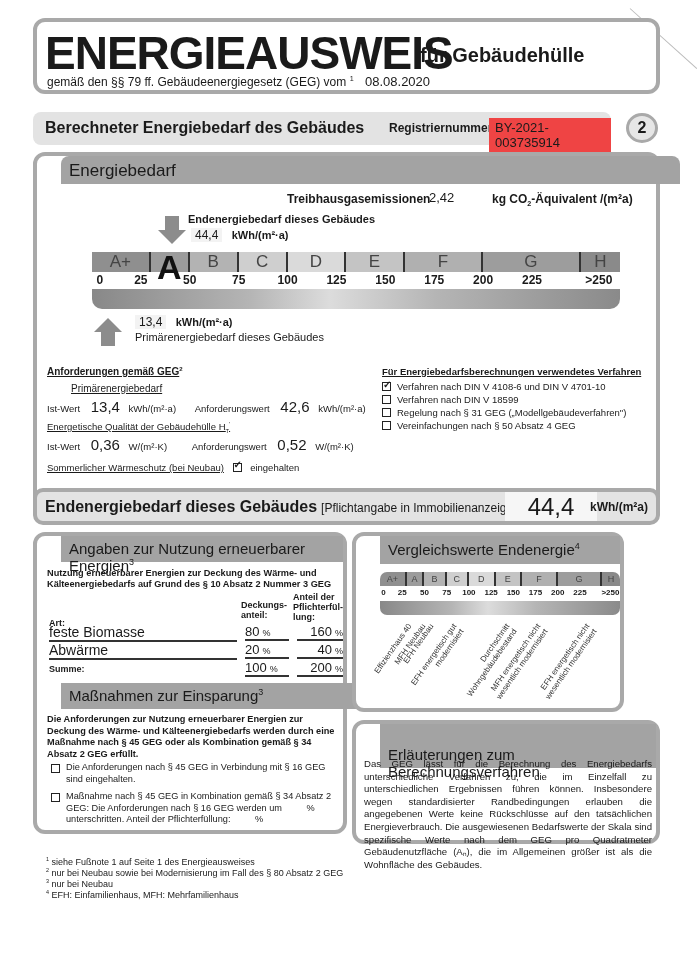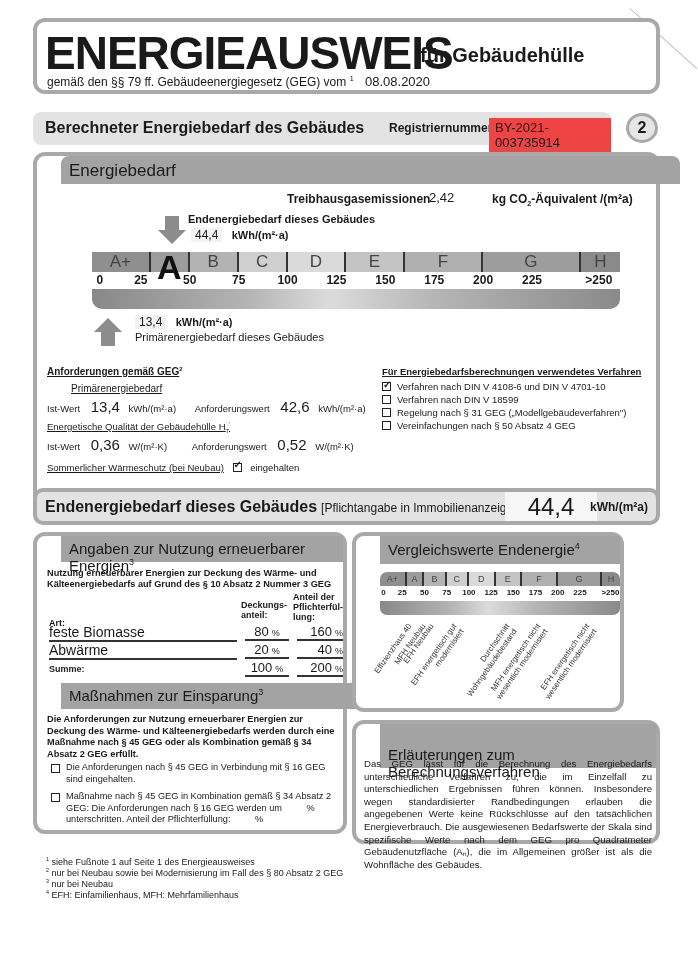--- a/index.html
+++ b/index.html
@@ -47,21 +47,21 @@
   #ee .t .small { font-weight: normal; font-size: 12px; margin-left: 4px; }
   #ee .val { position: absolute; left: 468px; top: 0; width: 92px; height: 29px; background: #f6f6f6; font-size: 24px; text-align: center; line-height: 30px; }
   #ee .unit { position: absolute; right: 8px; top: 8px; font-size: 12px; font-weight: bold; }
 
   
   #ren { left: 33px; top: 532px; width: 314px; height: 302px; }
   #ren .panel-head { height: 26px; font-size: 15px; padding: 4px 8px; }
   .rtab { position: absolute; font-size: 9px; }
   .rrow { position: absolute; left: 12px; width: 288px; height: 18px; }
   .rrow .art { position: absolute; left: 0; top: 0; width: 188px; border-bottom: 2px solid #333; font-size: 14px; }
-  .rrow .d { position: absolute; left: 196px; top: 0; width: 44px; border-bottom: 2px solid #333; font-size: 13px; text-align: center; }
+  .rrow .d { position: absolute; left: 196px; top: 0; width: 44px; border-bottom: 2px solid #333; font-size: 13px; text-align: left; }
   .rrow .p { position: absolute; left: 248px; top: 0; width: 46px; border-bottom: 2px solid #333; font-size: 13px; text-align: right; }
   .pct { font-size: 9px; margin-left: 3px; }
 
   
   #vw { left: 352px; top: 532px; width: 272px; height: 180px; }
   #vw .panel-head { height: 28px; font-size: 15px; padding: 5px 8px; }
   .rot { position: absolute; font-size: 8px; color: #333; transform: rotate(-55deg); transform-origin: left bottom; white-space: nowrap; line-height: 9px; }
 
   
   #erl { left: 352px; top: 720px; width: 308px; height: 124px; }

